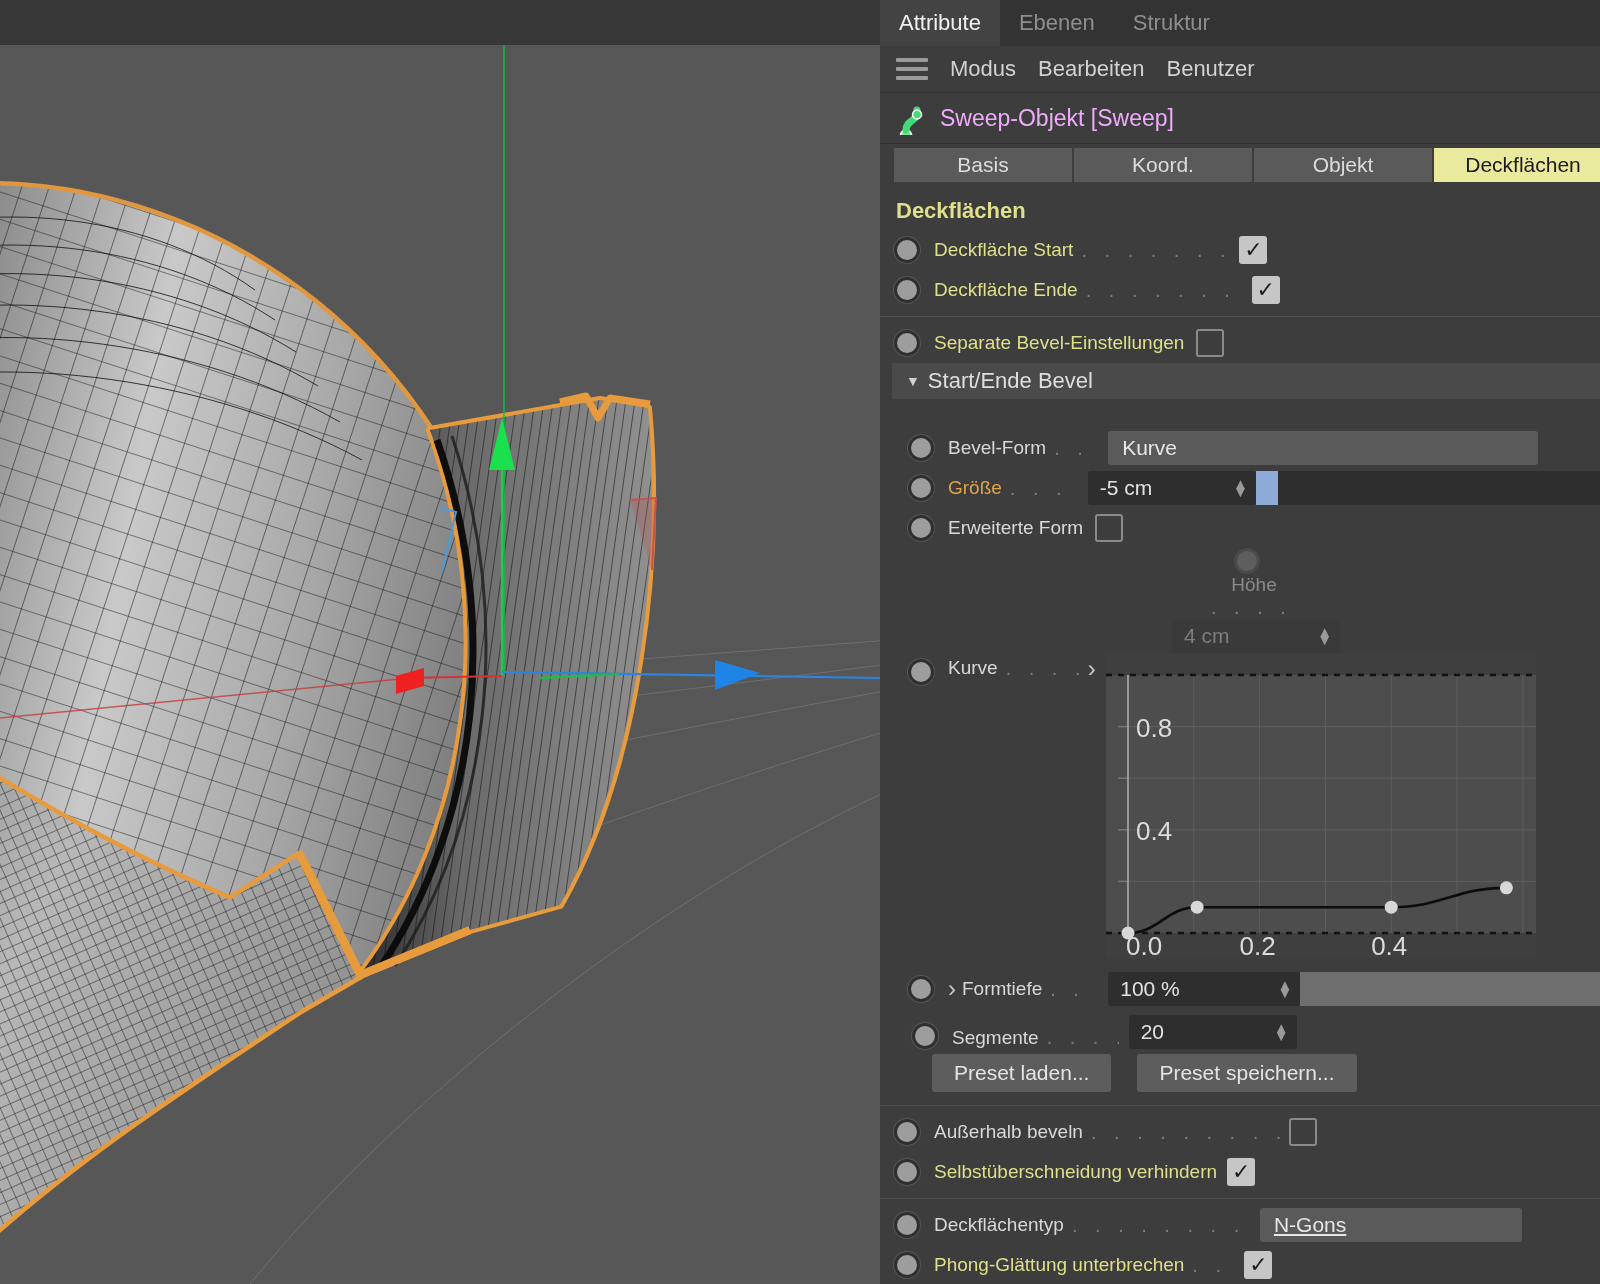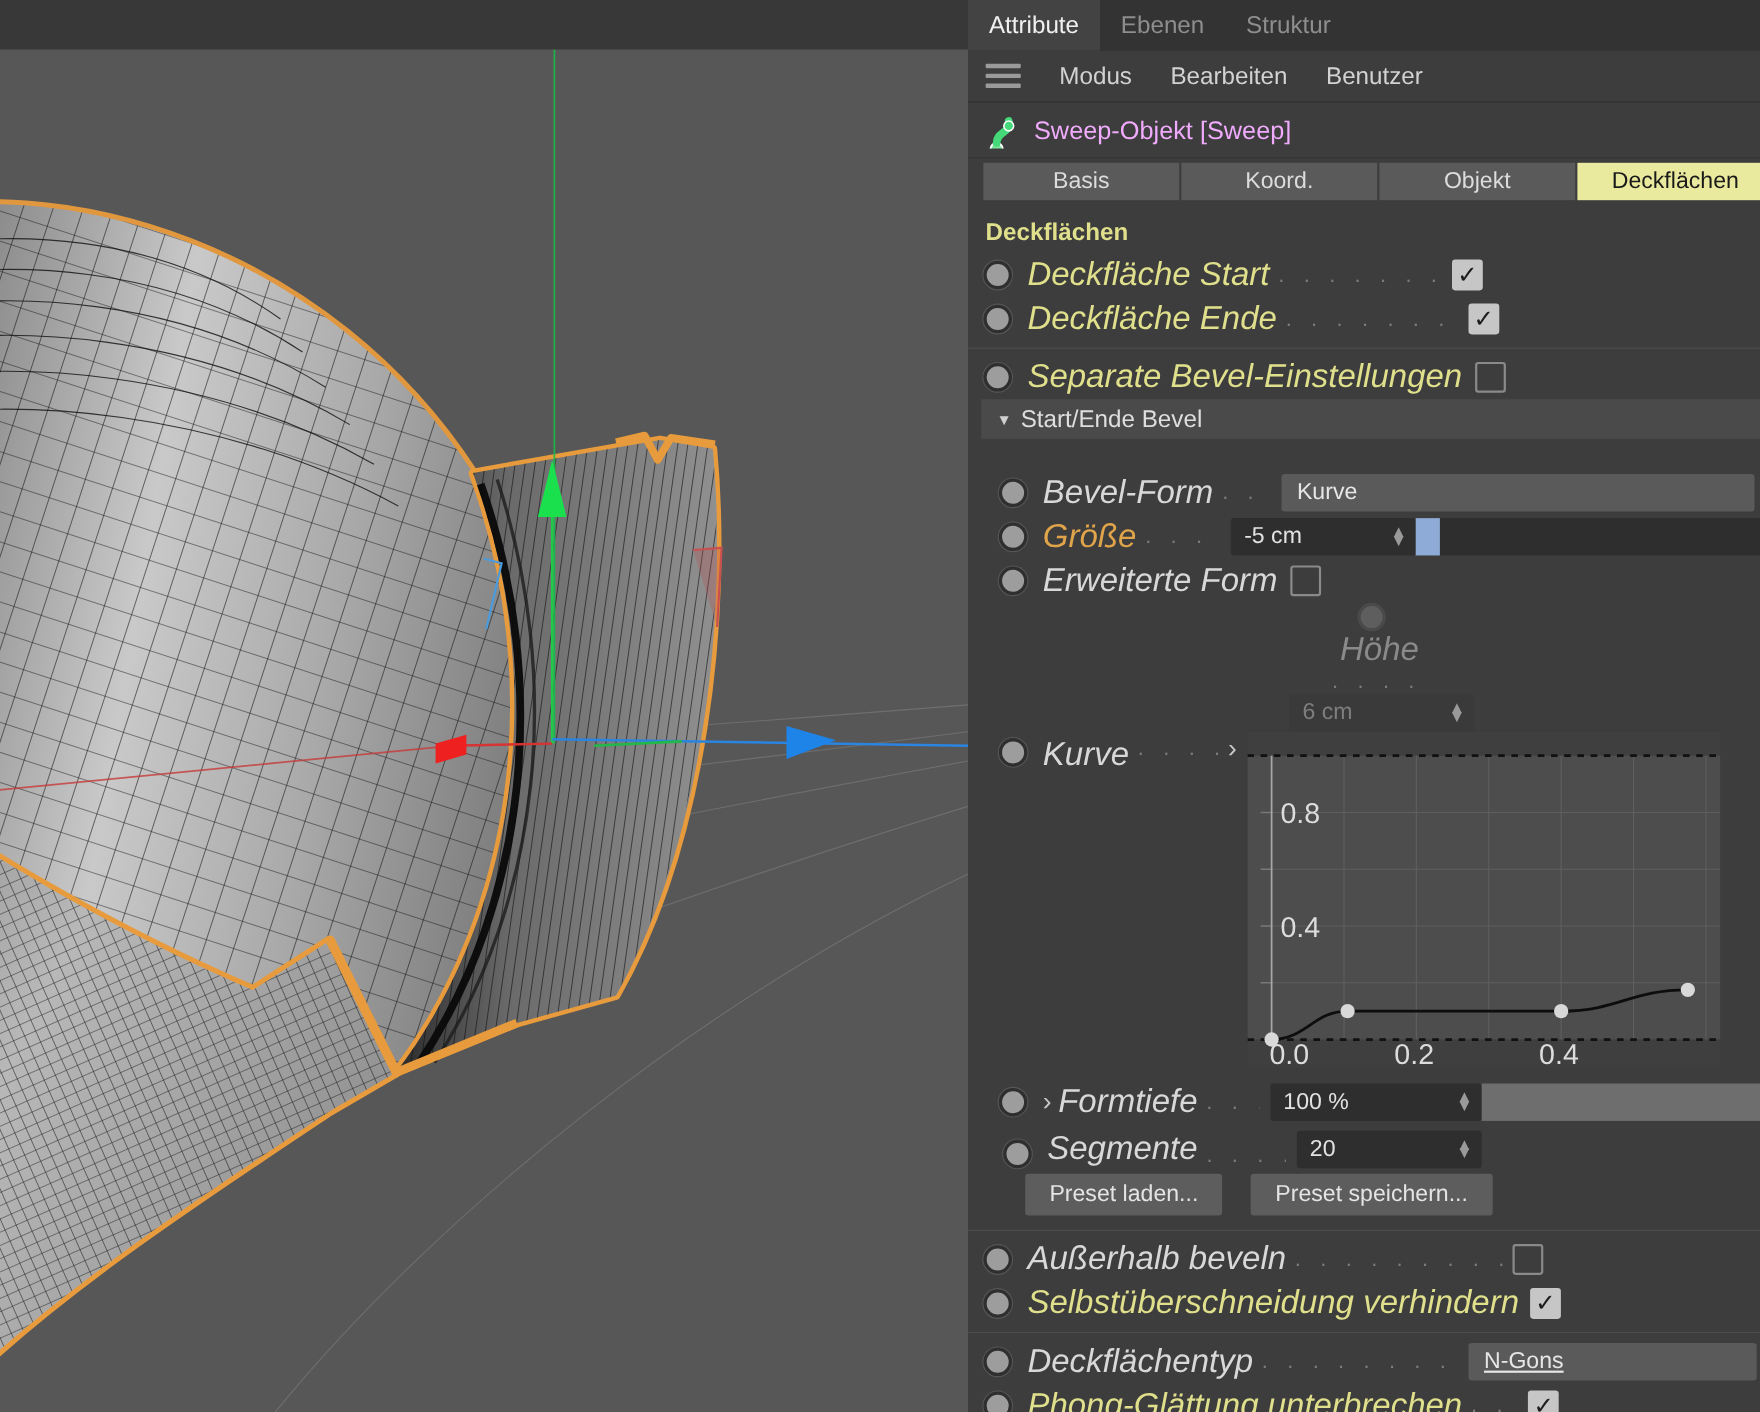--- a/index.html
+++ b/index.html
@@ -31,21 +31,21 @@
     display: flex; align-items: stretch;
   }
   .ptab {
     display: flex; align-items: center; padding: 0 19px;
     font-size: 22px; color: #8e8e8e;
   }
   .ptab.active { background: #434343; color: #f0f0f0; }
 
   .menu-row {
     height: 46px; background: #3d3d3d;
-    display: flex; align-items: center; gap: 35px;
+    display: flex; align-items: center; gap: 22px;
     padding-left: 16px;
     border-bottom: 1px solid #313131;
   }
   .menu-row .mi { font-size: 22px; color: #d2d2d2; }
   .hamburger { display: inline-flex; flex-direction: column; gap: 5px; width: 32px; }
   .hamburger i { display:block; height: 4px; background: #9a9a9a; border-radius: 1px; }
 
   .obj-row {
     height: 50px; display: flex; align-items: center; gap: 12px;
     padding-left: 14px; border-bottom: 1px solid #313131;
@@ -67,21 +67,21 @@
   .prow {
     display: flex; align-items: center; min-height: 40px; padding-left: 14px; position: relative;
   }
   .radio {
     width: 26px; height: 26px; border-radius: 50%;
     background: #9d9d9d; border: 3px solid #2f2f2f; box-sizing: border-box;
     flex: 0 0 auto; margin-right: 14px;
     box-shadow: 0 0 0 1px #565656;
   }
   .radio.dim { background:#5e5e5e; border-color:#4a4a4a; box-shadow:none;}
-  .lbl { font-size: 30px; color: #d8d8d8; white-space: nowrap; font-style: italic; }
+  .lbl { font-size: 19px; color: #d8d8d8; white-space: nowrap; }
   .lbl.yellow { color: #dfdf8c; }
   .lbl.dim { color: #8a8a8a; }
   .dots {
     flex: 0 0 auto; margin: 0 8px; color: #7c7c7c;
     letter-spacing: 6px; font-size: 20px; overflow: hidden; white-space: nowrap;
   }
   .chk {
     width: 28px; height: 28px; background: #c6c6c6; border-radius: 3px;
     display: flex; align-items: center; justify-content: center;
     color: #1c1c1c; font-size: 22px; flex: 0 0 auto;
@@ -341,21 +341,21 @@
       <span class="radio"></span>
       <span class="lbl">Erweiterte Form</span>
       <span class="chk off" style="margin-left:12px"></span>
     </div>
 
     <div class="prow" style="padding-left:28px;flex-direction:column;">
       <span class="radio dim"></span>
       <span class="lbl dim">Höhe</span>
       <span class="dots" style="width:86px">. . . . . . .</span>
       <span class="field dim" style="width:168px;margin-left:4px;">
-        <span>6 cm</span>
+        <span>4 cm</span>
         <span class="spin">▲<br>▼</span>
       </span>
     </div>
 
     <div class="prow" style="padding-left:28px; align-items:flex-start;">
       <span class="radio" style="margin-top:6px;"></span>
       <span class="lbl" style="margin-top:4px;">Kurve</span>
       <span class="dots" style="width:74px;margin-top:4px;">. . . . .</span>
       <span style="font-size:24px;color:#c8c8c8;margin-top:2px;">›</span>
 

